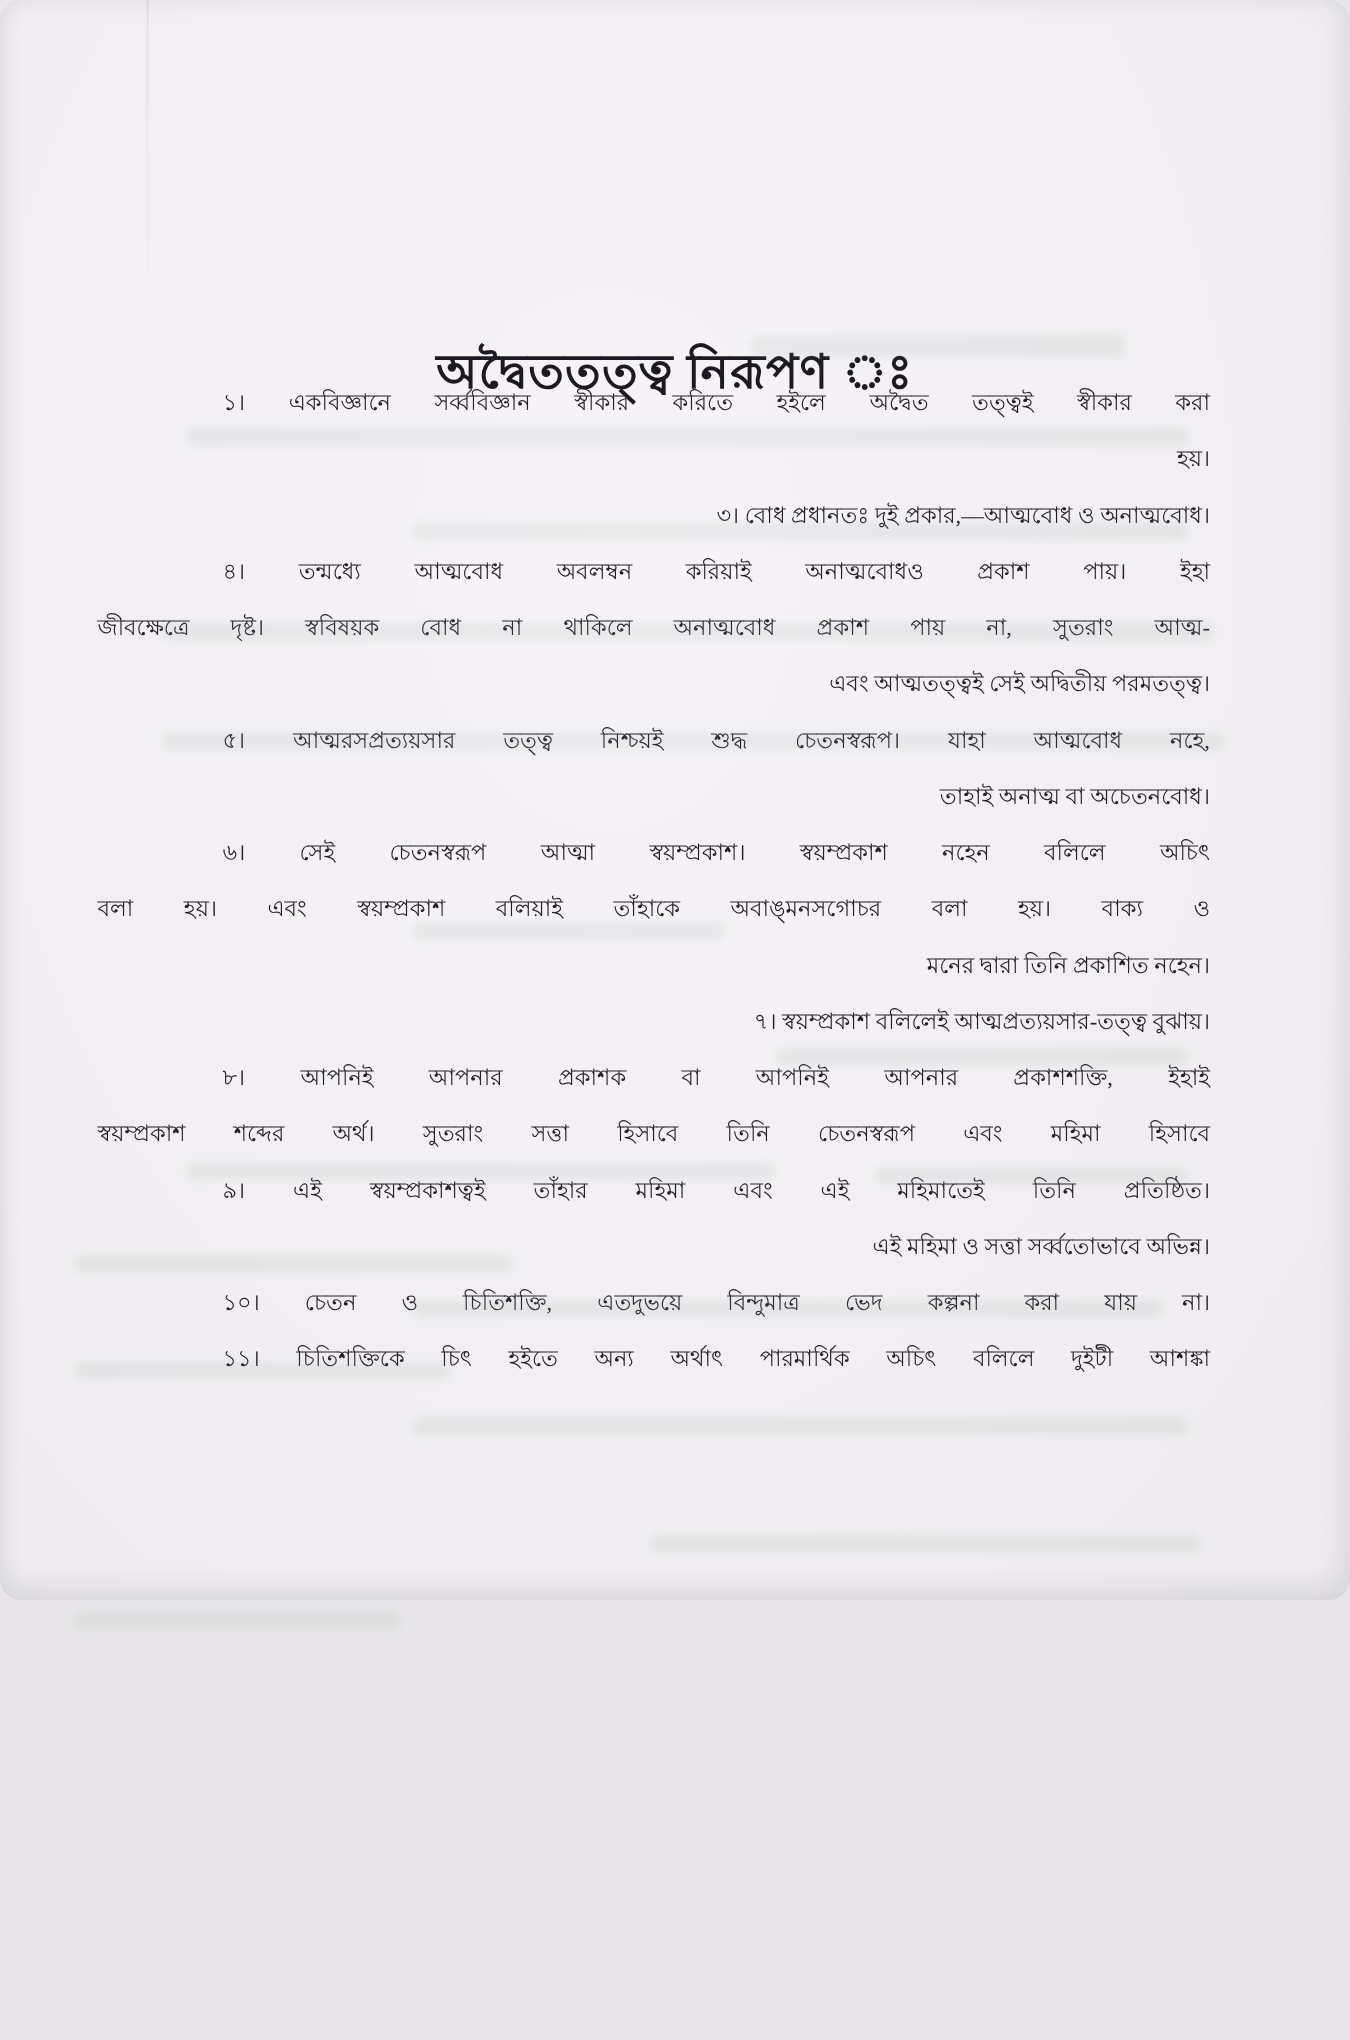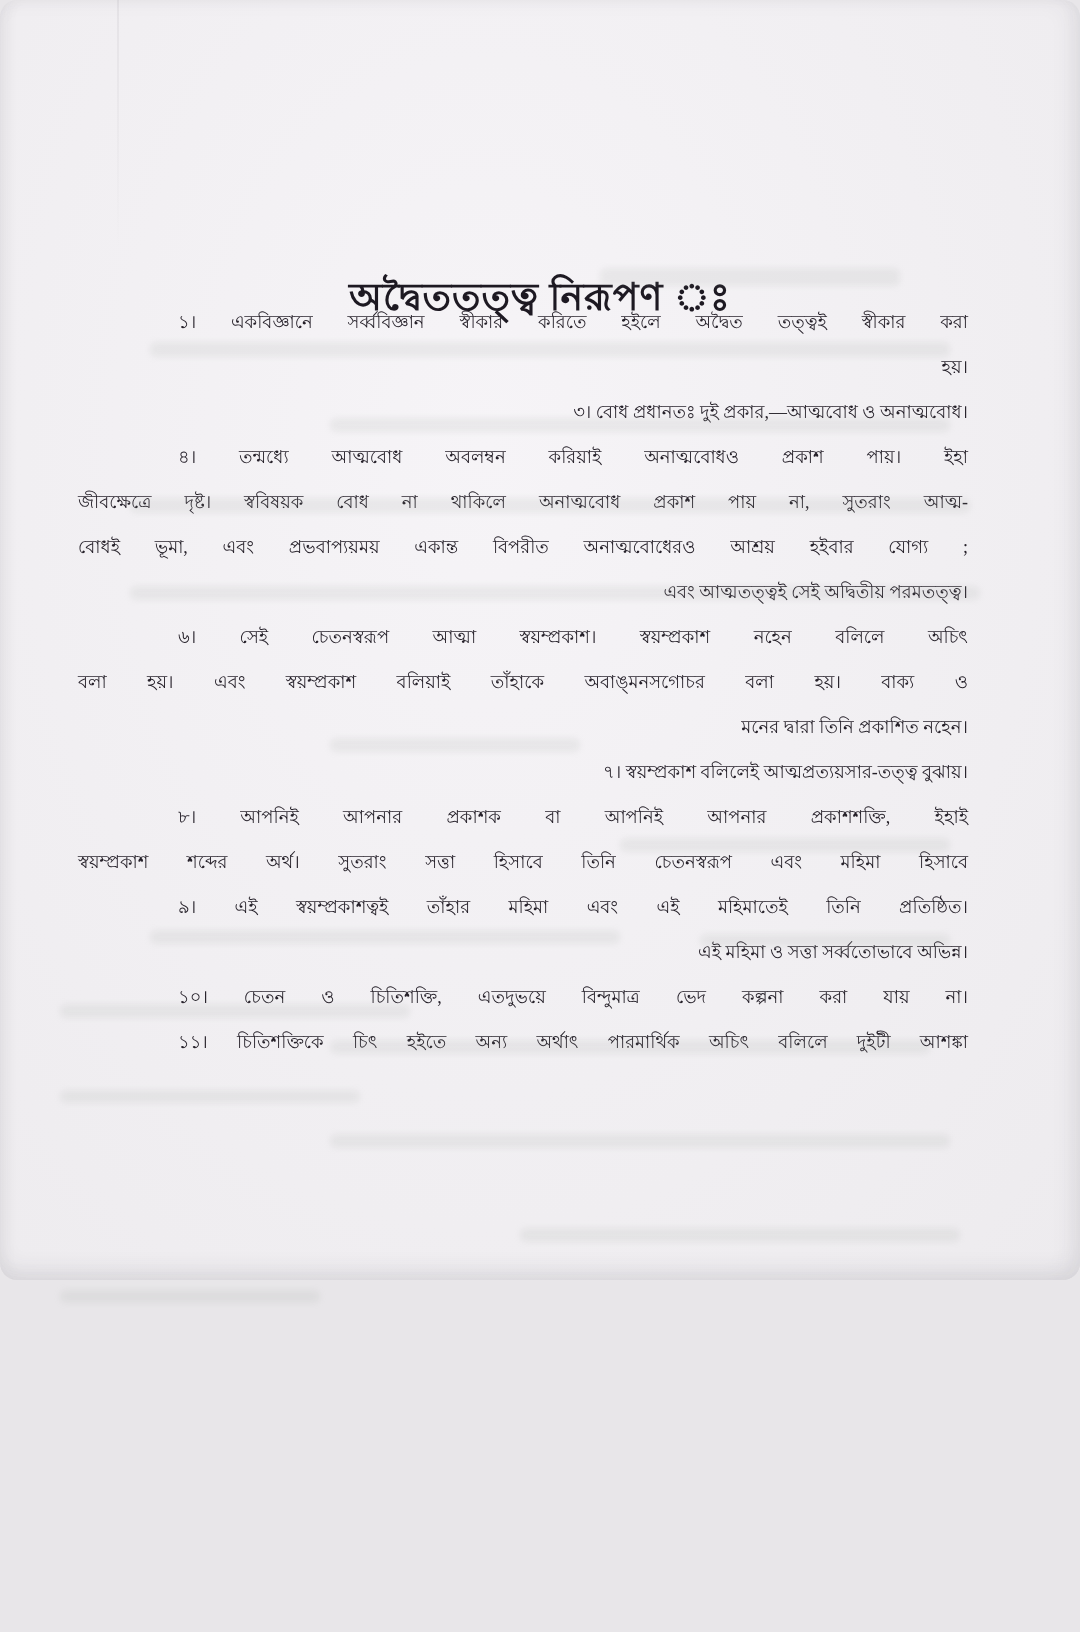--- a/index.html
+++ b/index.html
@@ -80,22 +80,25 @@
       <div class="para">
         <div class="line fill first">১।  একবিজ্ঞানে সর্ব্ববিজ্ঞান স্বীকার করিতে হইলে অদ্বৈত তত্ত্বই স্বীকার করা</div>
         <div class="line">হয়।</div>
       </div>
       <div class="para">
         <div class="line first">৩।  বোধ প্রধানতঃ দুই প্রকার,—আত্মবোধ ও অনাত্মবোধ।</div>
       </div>
       <div class="para">
         <div class="line fill first">৪।  তন্মধ্যে আত্মবোধ অবলম্বন করিয়াই অনাত্মবোধও প্রকাশ পায়।  ইহা</div>
         <div class="line fill">জীবক্ষেত্রে দৃষ্ট।  স্ববিষয়ক বোধ না থাকিলে অনাত্মবোধ প্রকাশ পায় না, সুতরাং আত্ম-</div>
-        <div class="line fill">বোধই ভূমা, এবং প্রভবাপ্যয়ময় একান্ত বিপরীত অনাত্মবোধেরও আশ্রয় হইবার যোগ্য ;</div>
         <div class="line">এবং আত্মতত্ত্বই সেই অদ্বিতীয় পরমতত্ত্ব।</div>
+      </div>
+      <div class="para">
+        <div class="line fill first">৫।  আত্মরসপ্রত্যয়সার তত্ত্ব নিশ্চয়ই শুদ্ধ চেতনস্বরূপ।  যাহা আত্মবোধ নহে,</div>
+        <div class="line">তাহাই অনাত্ম বা অচেতনবোধ।</div>
       </div>
       <div class="para">
         <div class="line fill first">৬।  সেই চেতনস্বরূপ আত্মা স্বয়ম্প্রকাশ।  স্বয়ম্প্রকাশ নহেন বলিলে অচিৎ</div>
         <div class="line fill">বলা হয়।  এবং স্বয়ম্প্রকাশ বলিয়াই তাঁহাকে অবাঙ্‌মনসগোচর বলা হয়।  বাক্য ও</div>
         <div class="line">মনের দ্বারা তিনি প্রকাশিত নহেন।</div>
       </div>
       <div class="para">
         <div class="line first">৭।  স্বয়ম্প্রকাশ বলিলেই আত্মপ্রত্যয়সার-তত্ত্ব বুঝায়।</div>
       </div>
       <div class="para">

